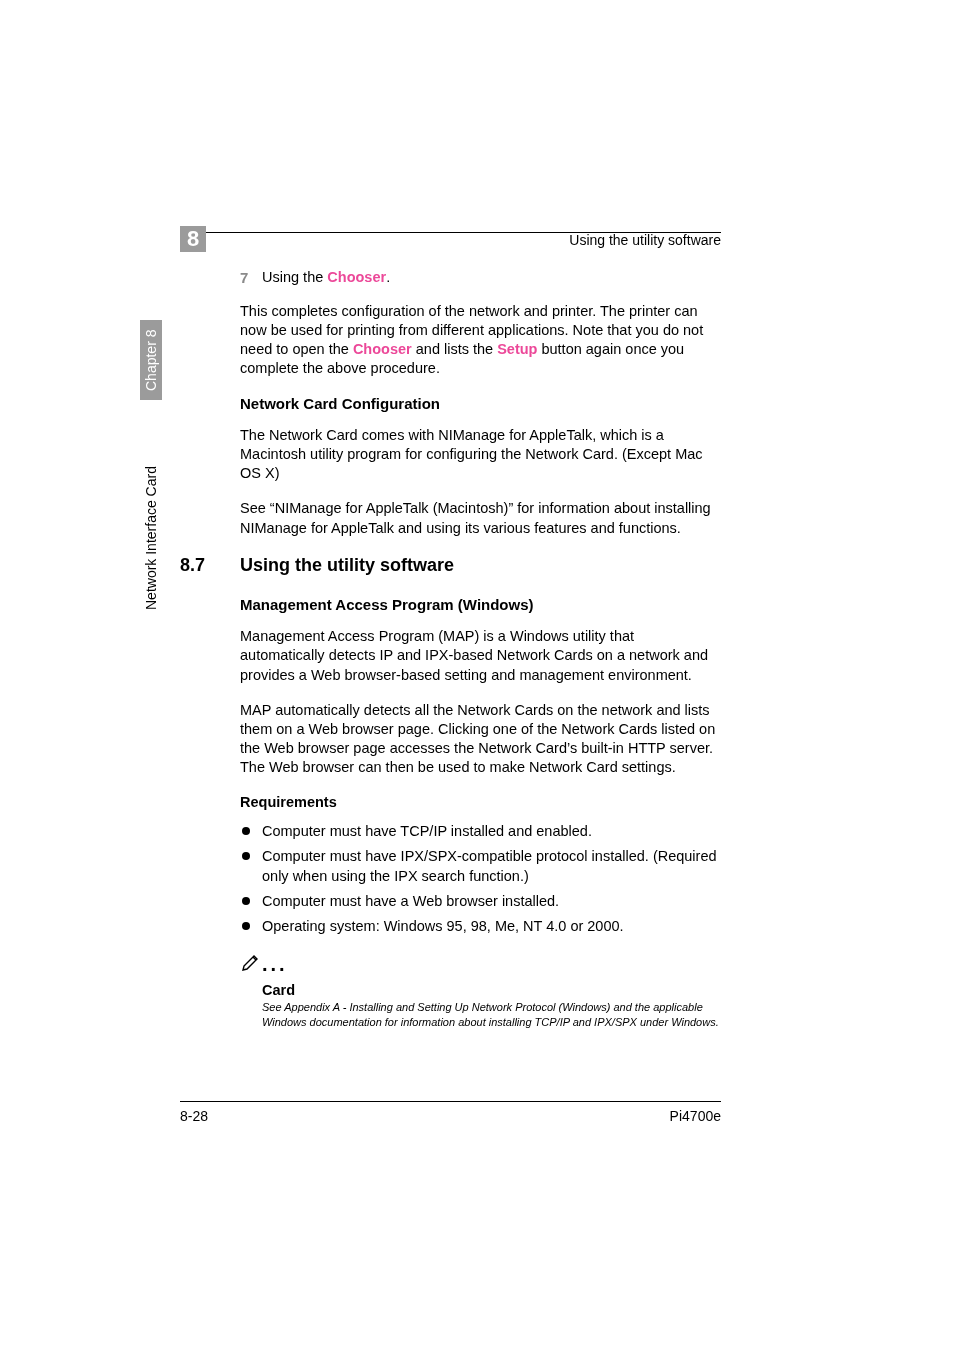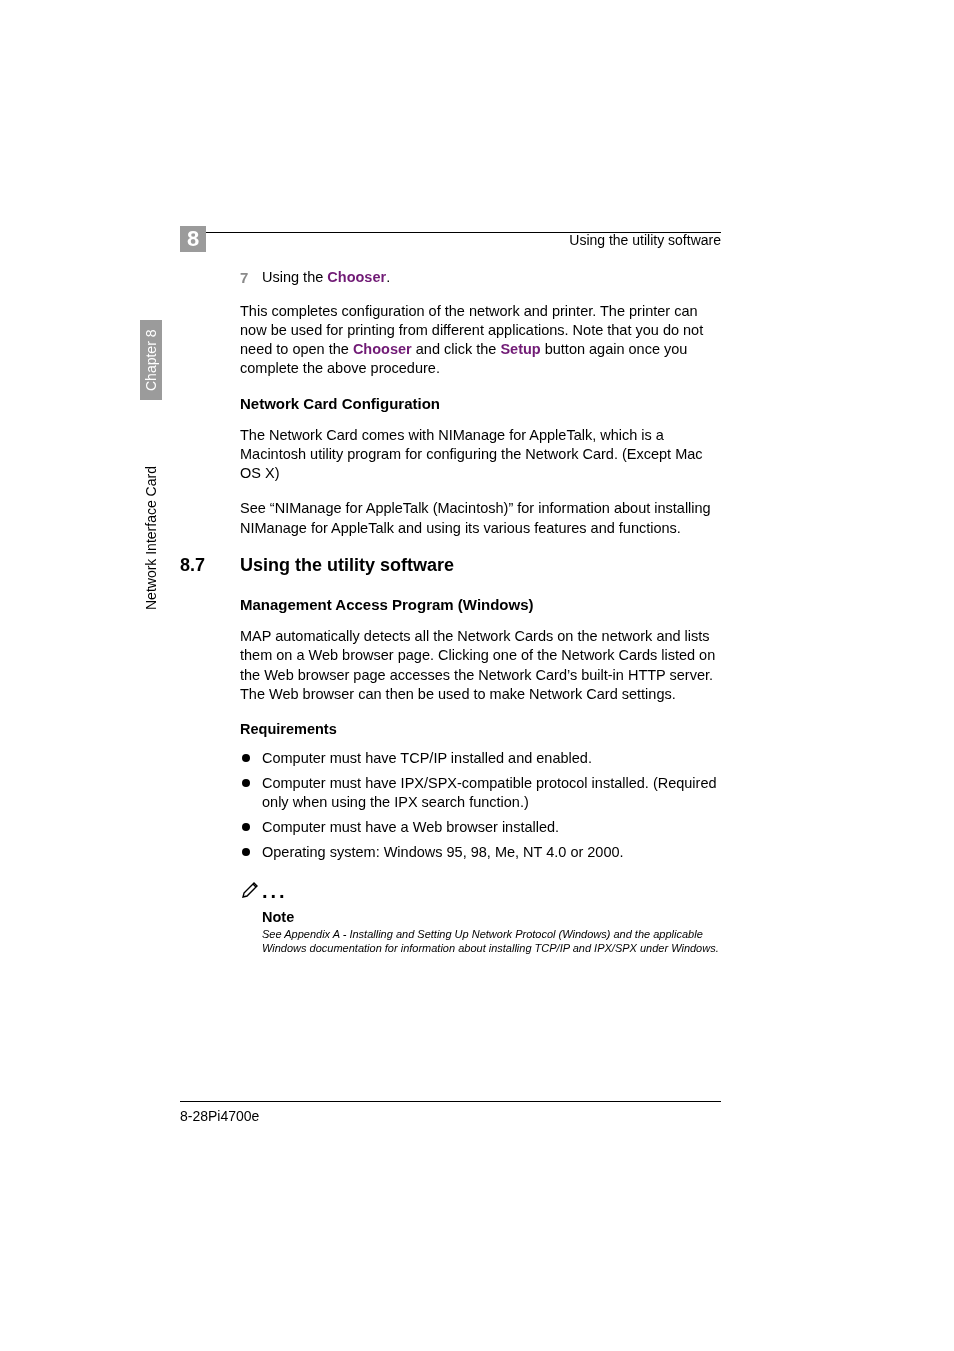--- a/index.html
+++ b/index.html
@@ -95,21 +95,21 @@
     }
     .step-num {
       color: #8a8a8a;
       font-weight: bold;
       width: 22px;
       flex-shrink: 0;
       font-size: 15px;
     }
     .step-text { flex: 1; }
     .para { margin-bottom: 16px; }
-    .gray { color: #701a75; font-weight: bold; }
+    .gray { color: #ec4899; font-weight: bold; }
     .h3 {
       font-weight: bold;
       font-size: 15px;
       margin-top: 11px;
       margin-bottom: 12px;
     }
     .section-row {
       display: flex;
       margin-top: 6px;
       margin-bottom: 18px;
@@ -182,20 +182,21 @@
       bottom: 227px;
       width: 541px;
     }
     .footer-rule {
       border: none;
       border-top: 1.5px solid #000;
       margin-bottom: 6px;
     }
     .footer-row {
       display: flex;
+      justify-content: space-between;
       font-size: 14px;
     }
   </style>
 </head>
 <body>
 
 <div class="side-tab">
   <div class="side-chapter">Chapter 8</div>
   <div class="side-label">Network Interface Card</div>
 </div>
@@ -210,53 +211,54 @@
   <div class="content">
 
     <div class="step-row">
       <div class="step-num">7</div>
       <div class="step-text">
         <span>Using the </span><span class="gray">Chooser</span><span>.</span>
       </div>
     </div>
 
     <p class="para">
-      <span>This completes configuration of the network and printer. The printer can now be used for printing from different applications. Note that you do not need to open the </span><span class="gray">Chooser</span><span> and click the </span><span class="gray">Setup</span><span> button again once you complete the above procedure.</span>
+      <span>This completes configuration of the network and printer. The printer can now be used for printing from different applications. Note that you do not need to open the </span><span class="gray">Chooser</span><span> and lists the </span><span class="gray">Setup</span><span> button again once you complete the above procedure.</span>
     </p>
 
     <div class="h3">Network Card Configuration</div>
     <p class="para">The Network Card comes with NIManage for AppleTalk, which is a Macintosh utility program for configuring the Network Card. (Except Mac OS X)</p>
     <p class="para">See “NIManage for AppleTalk (Macintosh)” for information about installing NIManage for AppleTalk and using its various features and functions.</p>
 
     <div class="section-row">
       <div class="section-num">8.7</div>
       <div class="section-title">Using the utility software</div>
     </div>
 
     <div class="h3">Management Access Program (Windows)</div>
+    <p class="para">Management Access Program (MAP) is a Windows utility that automatically detects IP and IPX-based Network Cards on a network and provides a Web browser-based setting and management environment.</p>
     <p class="para">MAP automatically detects all the Network Cards on the network and lists them on a Web browser page. Clicking one of the Network Cards listed on the Web browser page accesses the Network Card’s built-in HTTP server. The Web browser can then be used to make Network Card settings.</p>
 
     <div class="h4">Requirements</div>
     <ul class="bullets">
       <li>Computer must have TCP/IP installed and enabled.</li>
       <li>Computer must have IPX/SPX-compatible protocol installed. (Required only when using the IPX search function.)</li>
       <li>Computer must have a Web browser installed.</li>
       <li>Operating system: Windows 95, 98, Me, NT 4.0 or 2000.</li>
     </ul>
 
     <div class="note-block">
       <span class="note-icon">
         <svg width="22" height="22" viewBox="0 0 22 22">
           <g stroke="#000" stroke-width="1.4" fill="none">
             <path d="M4 16 L14 6 L17 9 L7 19 L3 20 L4 16 Z"></path>
             <line x1="13" y1="7" x2="16" y2="10"></line>
           </g>
         </svg>
       </span><span class="note-dots">...</span>
-      <div class="note-title">Note</div>
+      <div class="note-title">Card</div>
       <div class="note-body">See Appendix A - Installing and Setting Up Network Protocol (Windows) and the applicable Windows documentation for information about installing TCP/IP and IPX/SPX under Windows.</div>
     </div>
 
   </div>
 </div>
 
 <div class="footer">
   <hr class="footer-rule">
   <div class="footer-row">
     <span>8-28</span>

